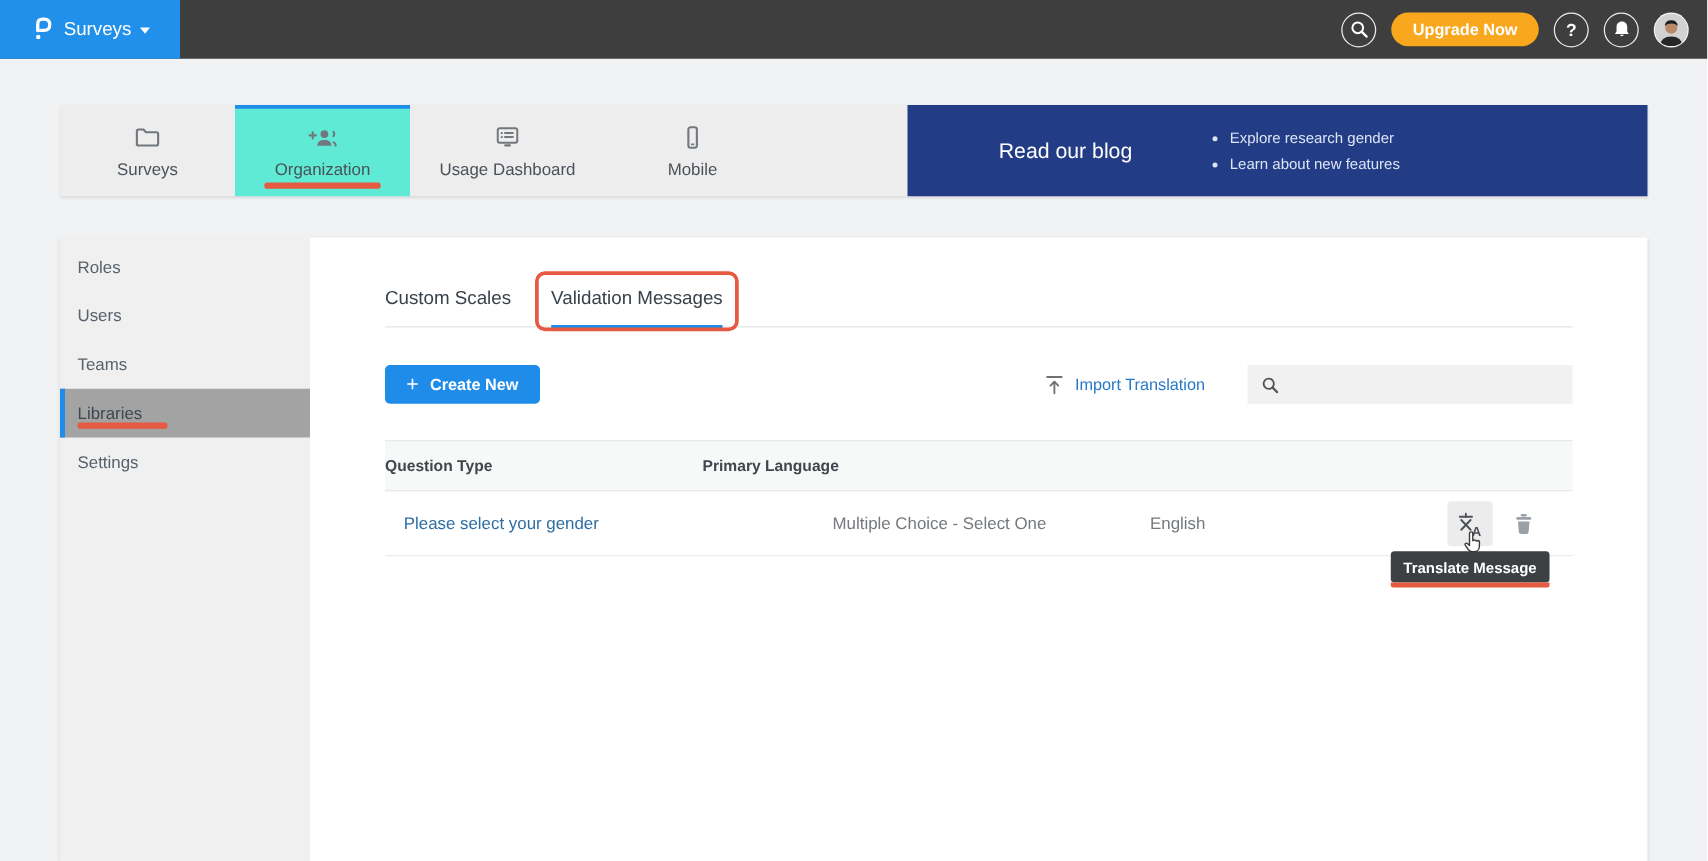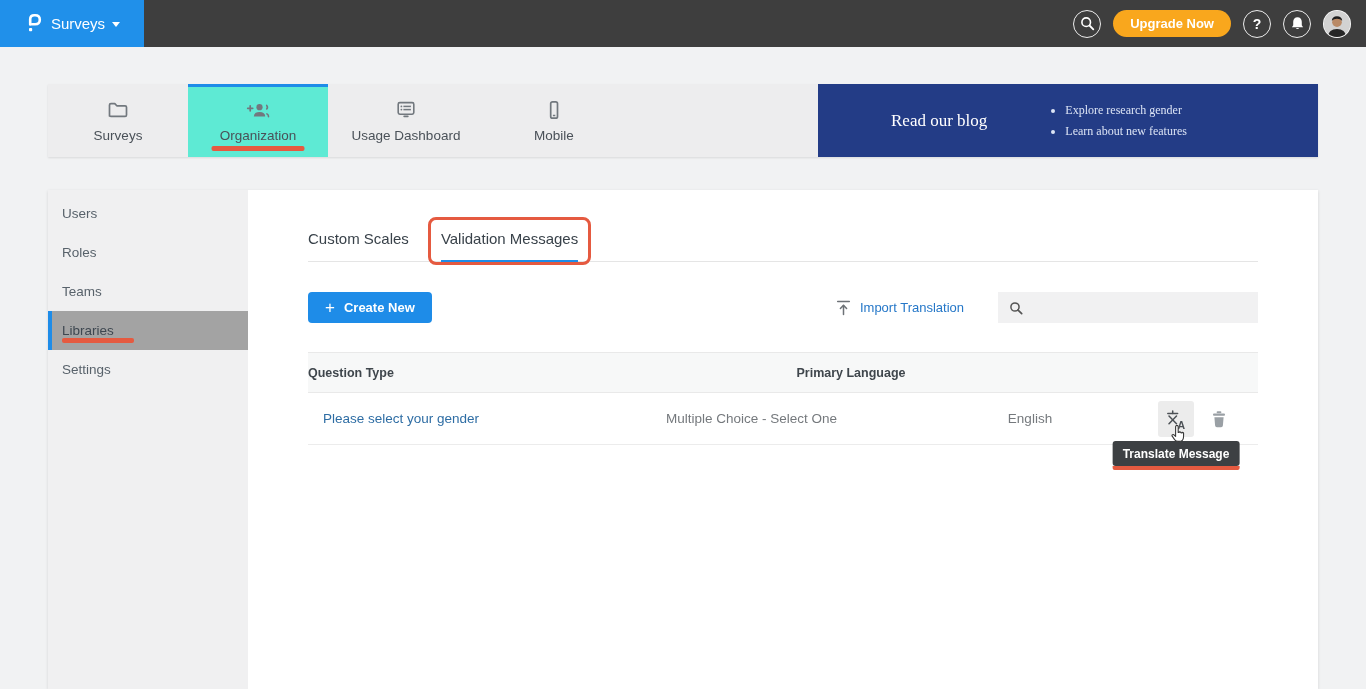--- a/index.html
+++ b/index.html
@@ -19,21 +19,21 @@
 
   
   .nav-card { position:absolute; left:48px; top:84px; width:1270px; height:73px; background:#ededee; box-shadow:0 1px 2px rgba(0,0,0,.10); display:flex; }
   .nav-tabs { display:flex; height:100%; }
   .nav-tab { width:140px; display:flex; flex-direction:column; align-items:center; justify-content:center; gap:6px; cursor:pointer; position:relative; color:#4a5158; }
   .nav-tab.wide { width:156px; }
   .nav-tab.selected { background:#5eead4; border-top:3px solid #1e8ce8; padding-bottom:3px; }
   .nav-tab-label { font-size:13.5px; }
   .tab-icon { height:24px; display:flex; align-items:center; }
   .red-underline { position:absolute; left:50%; transform:translateX(-50%); bottom:6px; width:93px; height:5px; background:#e55a40; border-radius:2px; }
-  .banner { margin-left:auto; width:500px; height:100%; background:#233c86; display:flex; align-items:center; cursor:pointer;font-family:Liberation Serif, serif; }
+  .banner { margin-left:auto; width:592px; height:100%; background:#233c86; display:flex; align-items:center; cursor:pointer; }
   .banner-title { color:#fff; font-size:17px; margin-left:73px; }
   .banner-list { margin-left:62px; padding-left:16px; color:#dce4f5; font-size:12px; line-height:21px; list-style:disc; }
 
   
   .main-card { position:absolute; left:48px; top:190px; width:1270px; height:499px; background:#fff; box-shadow:0 1px 3px rgba(0,0,0,.12); }
   .sidebar { position:absolute; left:0; top:0; bottom:0; width:200px; background:#f0f0f1; padding-top:4px; }
   .side-item { height:39px; display:flex; align-items:center; padding-left:14px; font-size:13.5px; color:#58626b; cursor:pointer; position:relative; }
   .side-item.selected { background:#a3a3a3; border-left:4px solid #1e8ce8; padding-left:10px; color:#3e4750; }
   .side-annot { position:absolute; left:10px; top:27px; width:72px; height:5px; background:#e55a40; border-radius:2px; }
 
@@ -49,21 +49,21 @@
   .plus-glyph { font-size:17px; font-weight:normal; line-height:1; }
   .import-group { margin-left:auto; display:flex; align-items:center; gap:9px; cursor:pointer; }
   .import-label { color:#2577c8; font-size:13px; }
   .searchbox { margin-left:34px; width:260px; height:31px; background:#f1f1f2; display:flex; align-items:center; padding-left:11px; gap:8px; }
   .searchbox input { border:none; background:transparent; outline:none; flex:1; font-family:inherit; font-size:13px; color:#444; height:100%; }
 
   .vtable { margin-top:29px; }
   .thead { height:41px; background:#f7f8f8; border-top:1px solid #e9e9e9; border-bottom:1px solid #e9e9e9; display:flex; align-items:center; font-size:12.5px; font-weight:bold; color:#3f464c; }
   .col-msg { width:358px; padding-left:15px; }
   .col-type { width:254px; }
-  .col-lang { flex:1;text-align:center; }
+  .col-lang { flex:1; }
   .col-actions { width:118px; }
   .trow { height:52px; border-bottom:1px solid #ececec; display:flex; align-items:center; font-size:13.5px; color:#75797d; }
   .msg-link { color:#2e6da4; cursor:pointer; }
   .actions { display:flex; align-items:center; gap:15px; padding-left:18px; position:relative; }
   .translate-btn { width:36px; height:36px; background:#ececec; border-radius:3px; display:flex; align-items:center; justify-content:center; cursor:pointer; position:relative; }
   .trash-btn { cursor:pointer; display:flex; }
   .tooltip { position:absolute; top:40px; left:50%; transform:translateX(-50%); background:#3d4043; color:#fff; font-size:12px; font-weight:bold; white-space:nowrap; padding:6px 10px 5px; border-radius:3px; z-index:5; }
   .tooltip-redbar { position:absolute; left:0; right:0; bottom:-4px; height:4px; background:#e55a40; border-radius:0 0 2px 2px; }
   .hand-cursor { position:absolute; left:50%; top:24px; transform:translateX(-40%); z-index:6; pointer-events:none; }
 </style>
@@ -173,24 +173,24 @@
         <li>Explore research gender</li>
         <li>Learn about new features</li>
       </ul>
     </div>
   </div>
 
   <div class="main-card">
 
     <div class="sidebar">
       <div class="side-item">
+        <span>Roles</span>
+      </div>
+      <div class="side-item">
         <span>Users</span>
-      </div>
-      <div class="side-item">
-        <span>Roles</span>
       </div>
       <div class="side-item">
         <span>Teams</span>
       </div>
       <div class="side-item selected">
         <span>Libraries</span>
         <span class="side-annot"></span>
       </div>
       <div class="side-item">
         <span>Settings</span>

